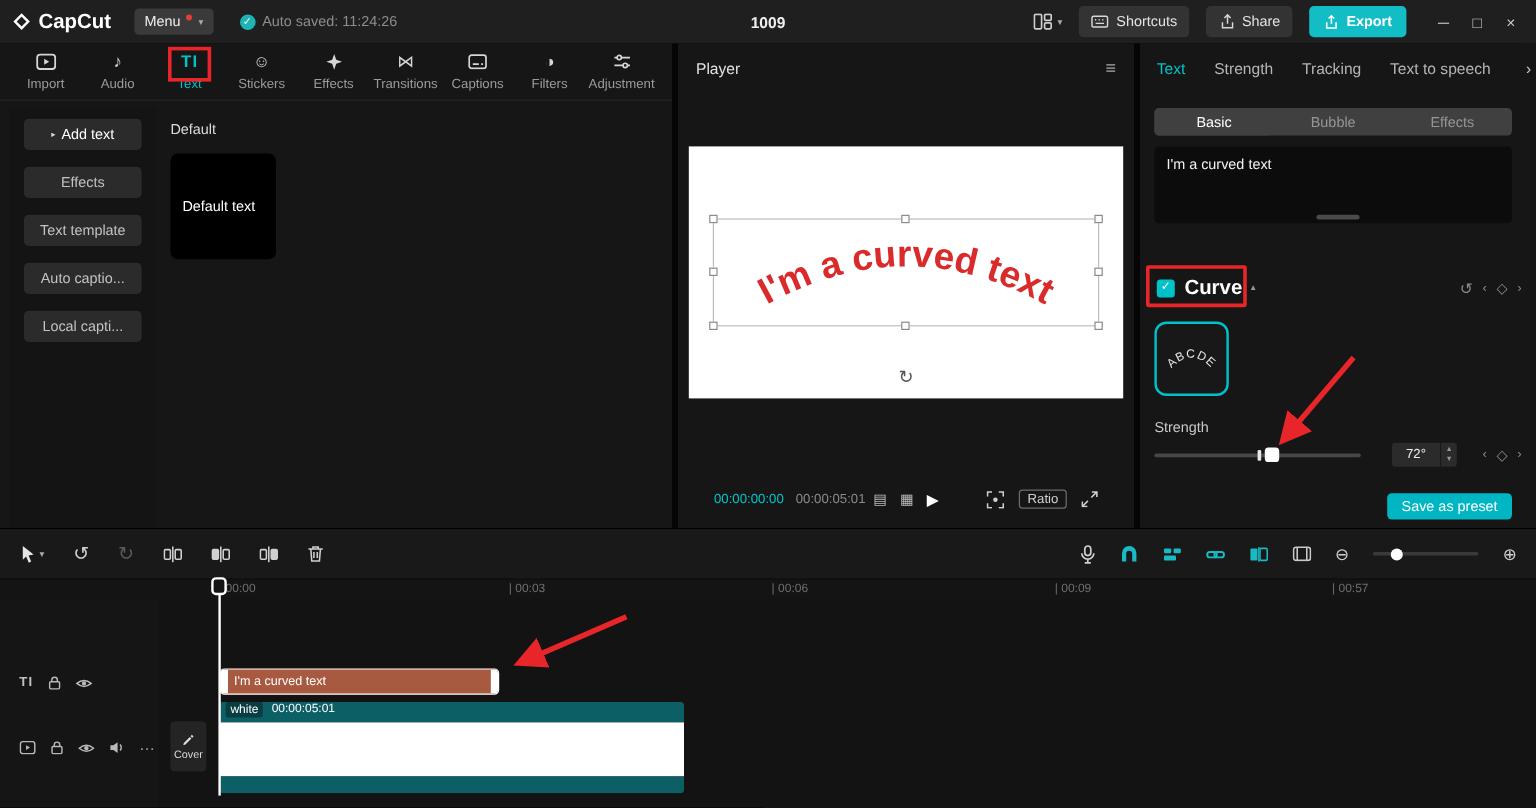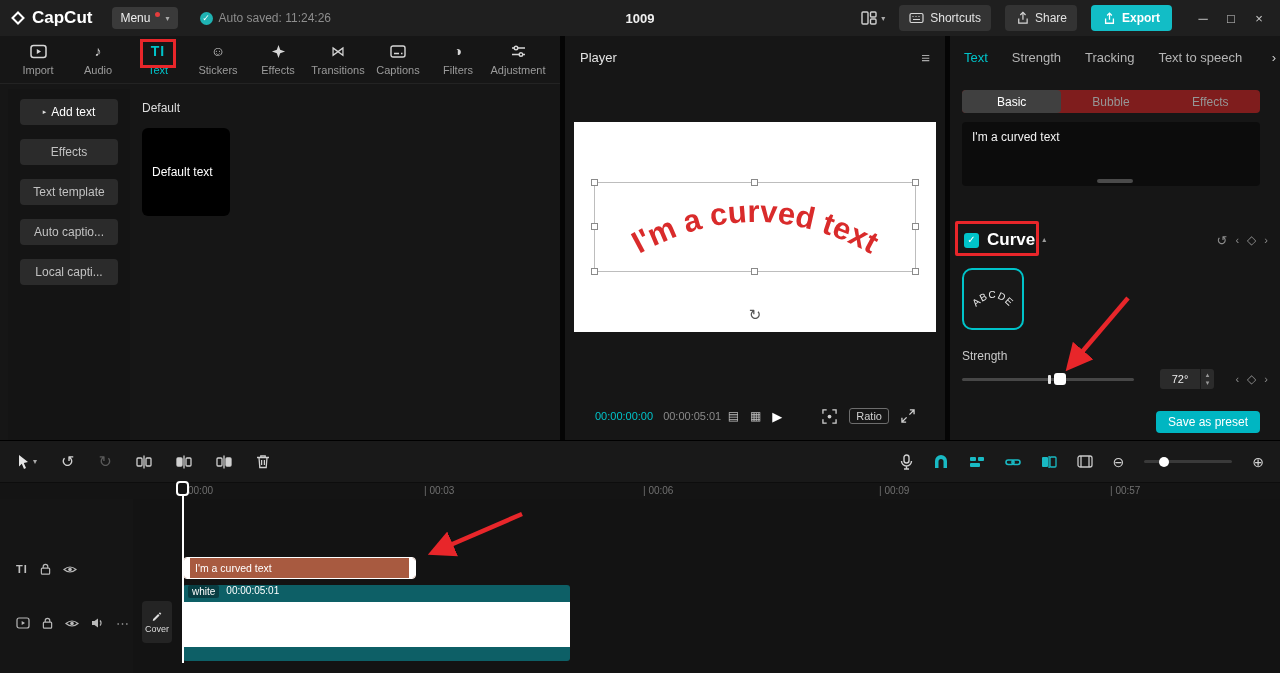--- a/index.html
+++ b/index.html
@@ -83,21 +83,21 @@
   .right-controls{margin-left:auto;display:flex;align-items:center;gap:12px;color:#cfcfcf;}
   .ratio-chip{border:1px solid #6d6d6d;border-radius:3px;padding:1px 6px;font-size:11px;color:#d0d0d0;}
 
   
   .panel-right{position:absolute;left:950px;top:36px;width:330px;height:404px;background:var(--panel);}
   .insp-tabs{height:42px;display:flex;align-items:center;gap:24px;padding:0 14px;font-size:13px;
     color:#b5b5b5;white-space:nowrap;overflow:hidden;position:relative;}
   .insp-tab.active{color:var(--accent);}
   .tabs-more{position:absolute;right:0;top:0;bottom:0;display:flex;align-items:center;padding:0 4px;
     background:var(--panel);color:#ccc;font-size:13px;}
-  .subtabs{position:absolute;left:12px;right:20px;top:54px;height:23px;background:#7f1d1d;border-radius:4px;display:flex;}
+  .subtabs{position:absolute;left:12px;right:20px;top:54px;height:23px;background:#404040;border-radius:4px;display:flex;}
   .subtab{flex:1;display:flex;align-items:center;justify-content:center;font-size:12px;color:#969696;border-radius:4px;}
   .subtab.active{background:#404040;color:#fff;}
   .textbox{position:absolute;left:12px;right:20px;top:86px;height:64px;background:#0c0c0c;border-radius:4px;
     padding:8px 10px;font-size:12px;color:#f2f2f2;}
   .textbox-scroll{position:absolute;left:50%;transform:translateX(-50%);top:143px;width:36px;height:4px;
     background:#4a4a4a;border-radius:2px;}
   .curve-row{position:absolute;left:14px;right:12px;top:190px;height:28px;display:flex;align-items:center;}
   .curve-row .anno-box{left:-9px;top:-5px;width:84px;height:35px;border-radius:2px;}
   .checkbox{width:15px;height:15px;background:var(--accent);border-radius:3px;color:#fff;font-size:10px;
     display:flex;align-items:center;justify-content:center;}

